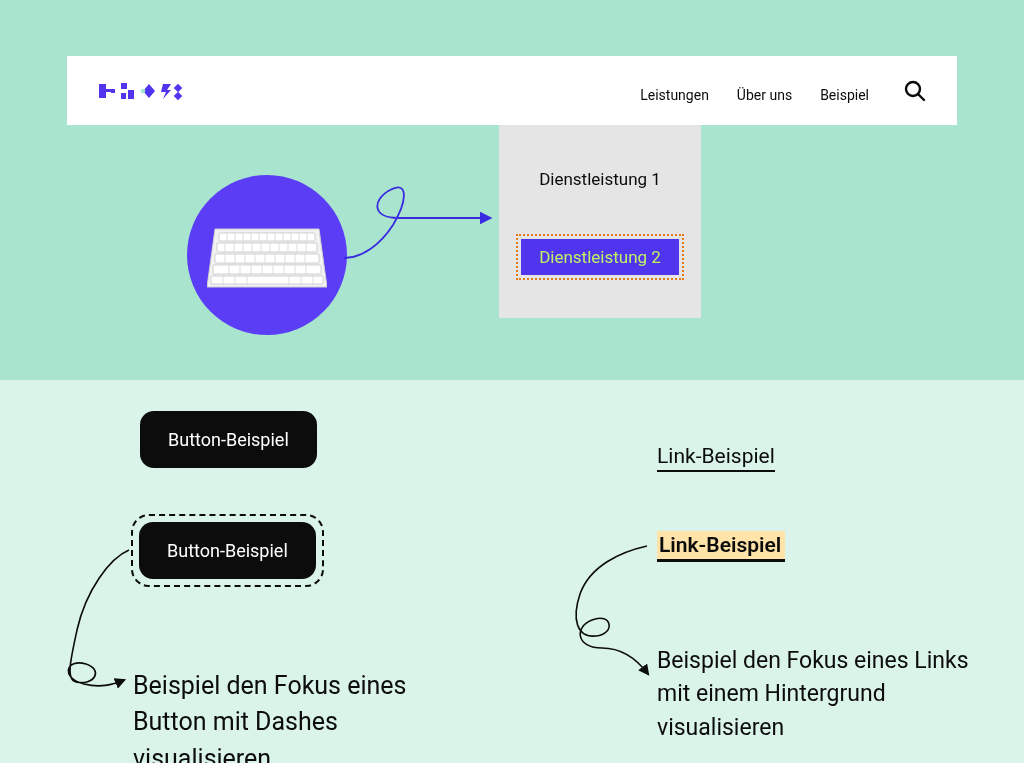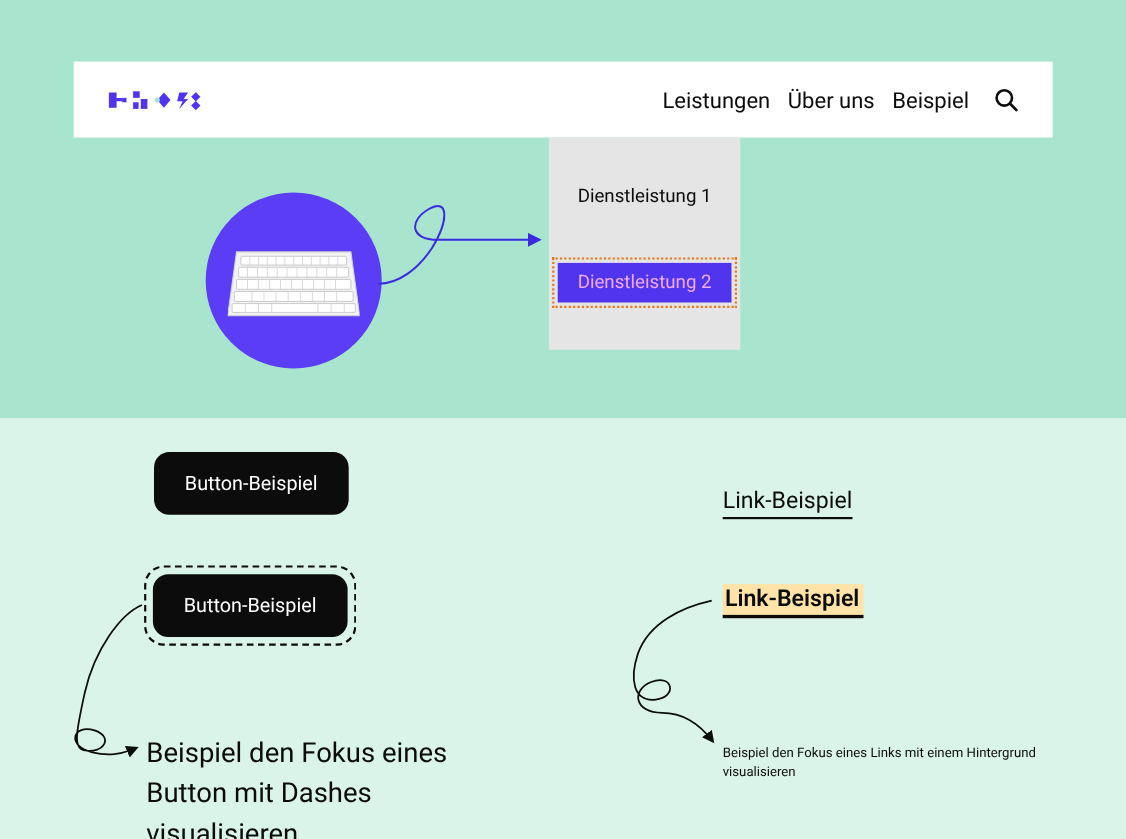--- a/index.html
+++ b/index.html
@@ -35,42 +35,42 @@
   .navbar{
     position:absolute;left:67px;top:56px;width:890px;height:69px;
     background:var(--white);
     display:flex;align-items:center;
   }
   .logo{
     margin-left:30px;display:flex;gap:3px;align-items:center;
   }
   .logo svg{display:block}
   .nav-links{
-    margin-left:auto;display:flex;align-items:flex-end;gap:16px;
-    font-size:20px;
+    margin-left:auto;display:flex;align-items:flex-end;gap:28px;
+    font-size:14px;
   }
   .nav-link{white-space:nowrap;cursor:pointer;}
   .search-btn{
     width:24px;height:24px;margin:0 30px 0 6px;
     display:flex;align-items:center;justify-content:center;cursor:pointer;
   }
 
   
   .dropdown{
-    position:absolute;left:499px;top:125px;width:174px;height:193px;
+    position:absolute;left:499px;top:125px;width:202px;height:193px;
     background:var(--grey);
     display:flex;flex-direction:column;justify-content:space-evenly;align-items:center;
     font-size:17px;
   }
   .drop-item{width:170px;text-align:center;padding:6px 0;cursor:pointer;}
   .drop-focus-wrap{
     border:2px dotted var(--orange);padding:3px;
   }
   .drop-focus{
-    background:var(--indigo);color:#f0abfc;padding:8px 18px;
+    background:var(--indigo);color:#bef264;padding:8px 18px;
   }
 
   
   .kbd-circle{
     position:absolute;left:187px;top:175px;width:160px;height:160px;border-radius:50%;
     background:var(--indigo-fill);
     display:flex;align-items:center;justify-content:center;
   }
   .kbd-circle svg{display:block}
 
@@ -99,22 +99,22 @@
     position:absolute;left:657px;top:531px;
     font-size:21px;font-weight:600;
     background:var(--highlight);
     border-bottom:3px solid var(--ink);padding:2px 4px 2px 2px;
   }
   .caption-left{
     position:absolute;left:133px;top:668px;width:330px;
     font-size:25px;line-height:1.45;
   }
   .caption-right{
-    position:absolute;left:657px;top:676px;width:350px;
-    font-size:12px;line-height:1.45;
+    position:absolute;left:657px;top:644px;width:350px;
+    font-size:23px;line-height:1.45;
   }
 </style>
 </head>
 <body>
 
 <div class="band-top"></div>
 <div class="band-bottom"></div>
 
 <div class="navbar">
   <div class="logo">

